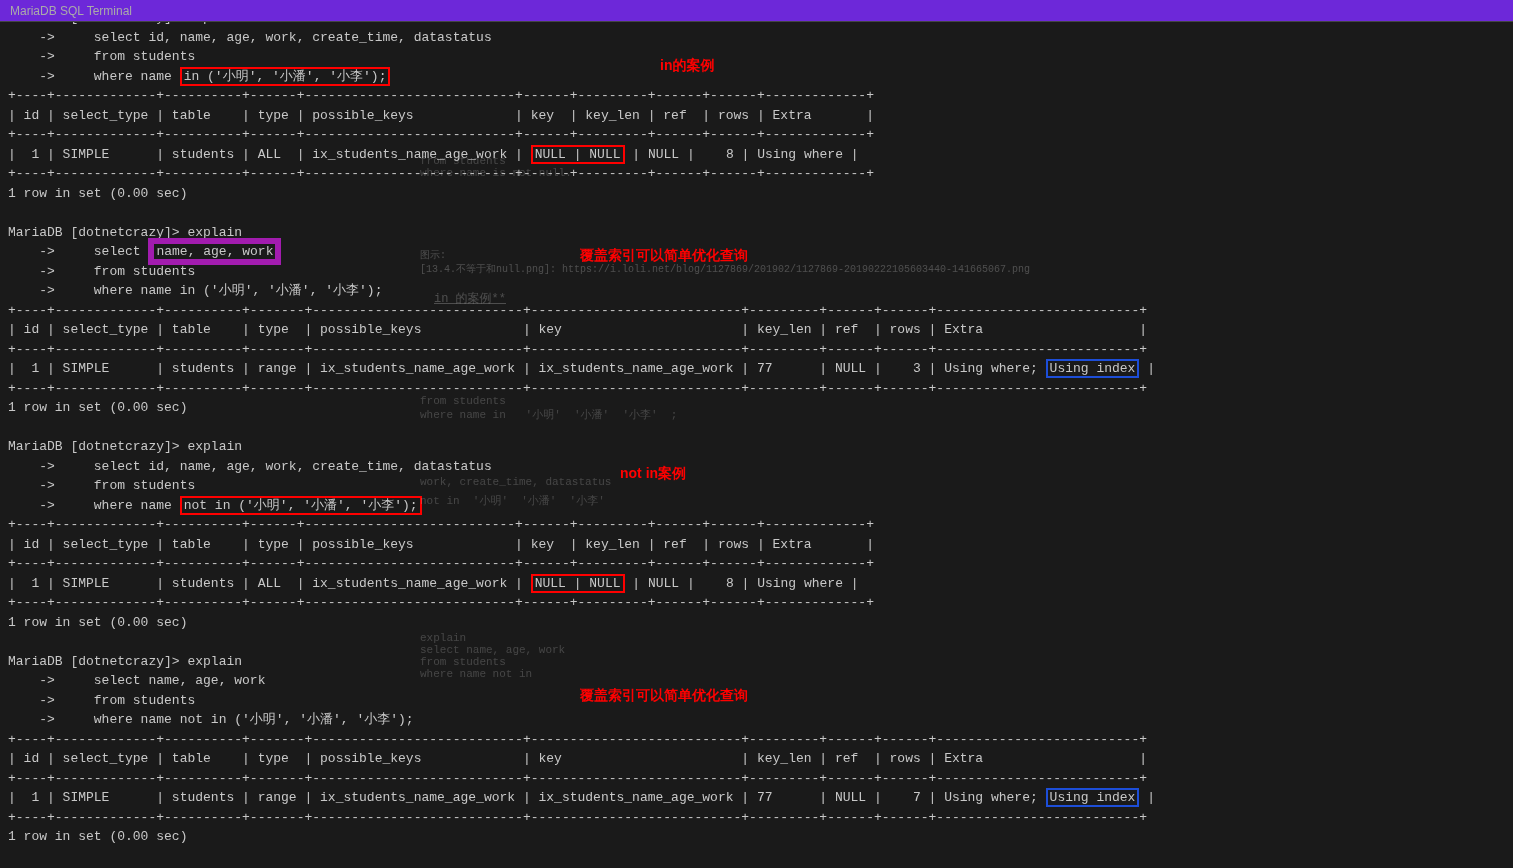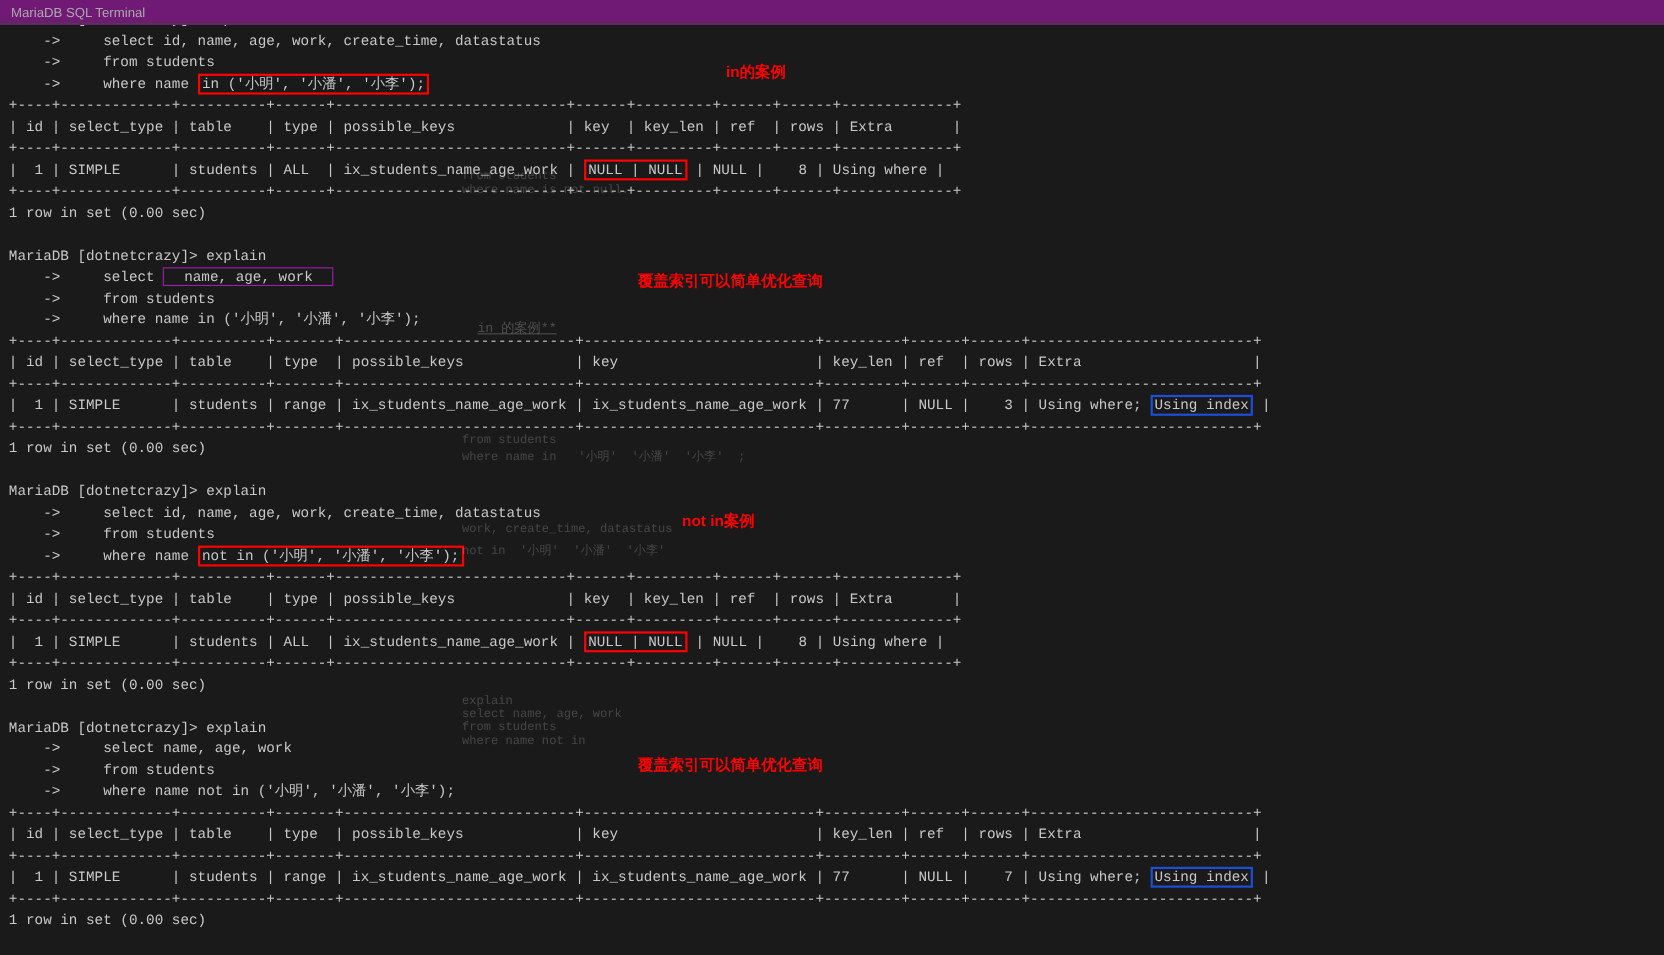--- a/index.html
+++ b/index.html
@@ -42,22 +42,22 @@
       font-family: Liberation Mono, monospace;
     }
 
     .highlight-red {
       border: 2px solid #ff0000;
       padding: 0 2px;
       display: inline;
     }
 
     .highlight-orange {
-      border: 1px solid #a21caf;
-      padding: 0 18px;
+      border: 6px solid #a21caf;
+      padding: 0 2px;
       display: inline;
     }
 
     .using-index {
       border: 2px solid #1d4ed8;
       padding: 0 2px;
       display: inline;
       color: #c8c8c8;
     }
 
@@ -156,32 +156,34 @@
 
   <div class="annotation-box" style="top: 247px; left: 580px;">覆盖索引可以简单优化查询</div>
 
   <div class="annotation-box" style="top: 465px; left: 620px;">not in案例</div>
 
   <div class="annotation-box" style="top: 687px; left: 580px;">覆盖索引可以简单优化查询</div>
 
   <div class="faded-text" style="top: 155px; left: 420px; font-size: 11px; color: rgba(200,200,200,0.25);">from students
 where name is not null.</div>
 
+  <div class="faded-text" style="top: 248px; left: 420px; font-size: 10px; color: rgba(200,200,200,0.3);">图示:
+[13.4.不等于和null.png]: https://i.loli.net/blog/1127869/201902/1127869-20190222105603440-141665067.png</div>
 
   <div class="faded-text" style="top: 290px; left: 434px; font-size: 12px; color: rgba(200,200,200,0.3); text-decoration: underline;">in 的案例**</div>
 
   <div class="faded-text" style="top: 395px; left: 420px; font-size: 11px; color: rgba(200,200,200,0.25);">from students
 where name in   '小明'  '小潘'  '小李'  ;</div>
 
   <div class="faded-text" style="top: 460px; left: 420px; font-size: 11px; color: rgba(200,200,200,0.25); margin-top: 16px;">work, create_time, datastatus</div>
 
   <div class="faded-text" style="top: 493px; left: 420px; font-size: 11px; color: rgba(200,200,200,0.25);">not in  '小明'  '小潘'  '小李'</div>
 
   <div class="faded-text" style="top: 632px; left: 420px; font-size: 11px; color: rgba(200,200,200,0.25);">explain
 select name, age, work
 from students
 where name not in</div>
 
 </div>
 
-<div style="position: fixed; top: 0; left: 0; right: 0; height: 22px; background: #701a75; display: flex; align-items: center; padding: 0 10px; z-index: 100; border-bottom: 1px solid #444;">
+<div style="position: fixed; top: 0; left: 0; right: 0; height: 22px; background: #6d28d9; display: flex; align-items: center; padding: 0 10px; z-index: 100; border-bottom: 1px solid #444;">
   <span style="color: #aaa; font-size: 12px; font-family: sans-serif;">MariaDB SQL Terminal</span>
 </div>
 
 </body></html>

